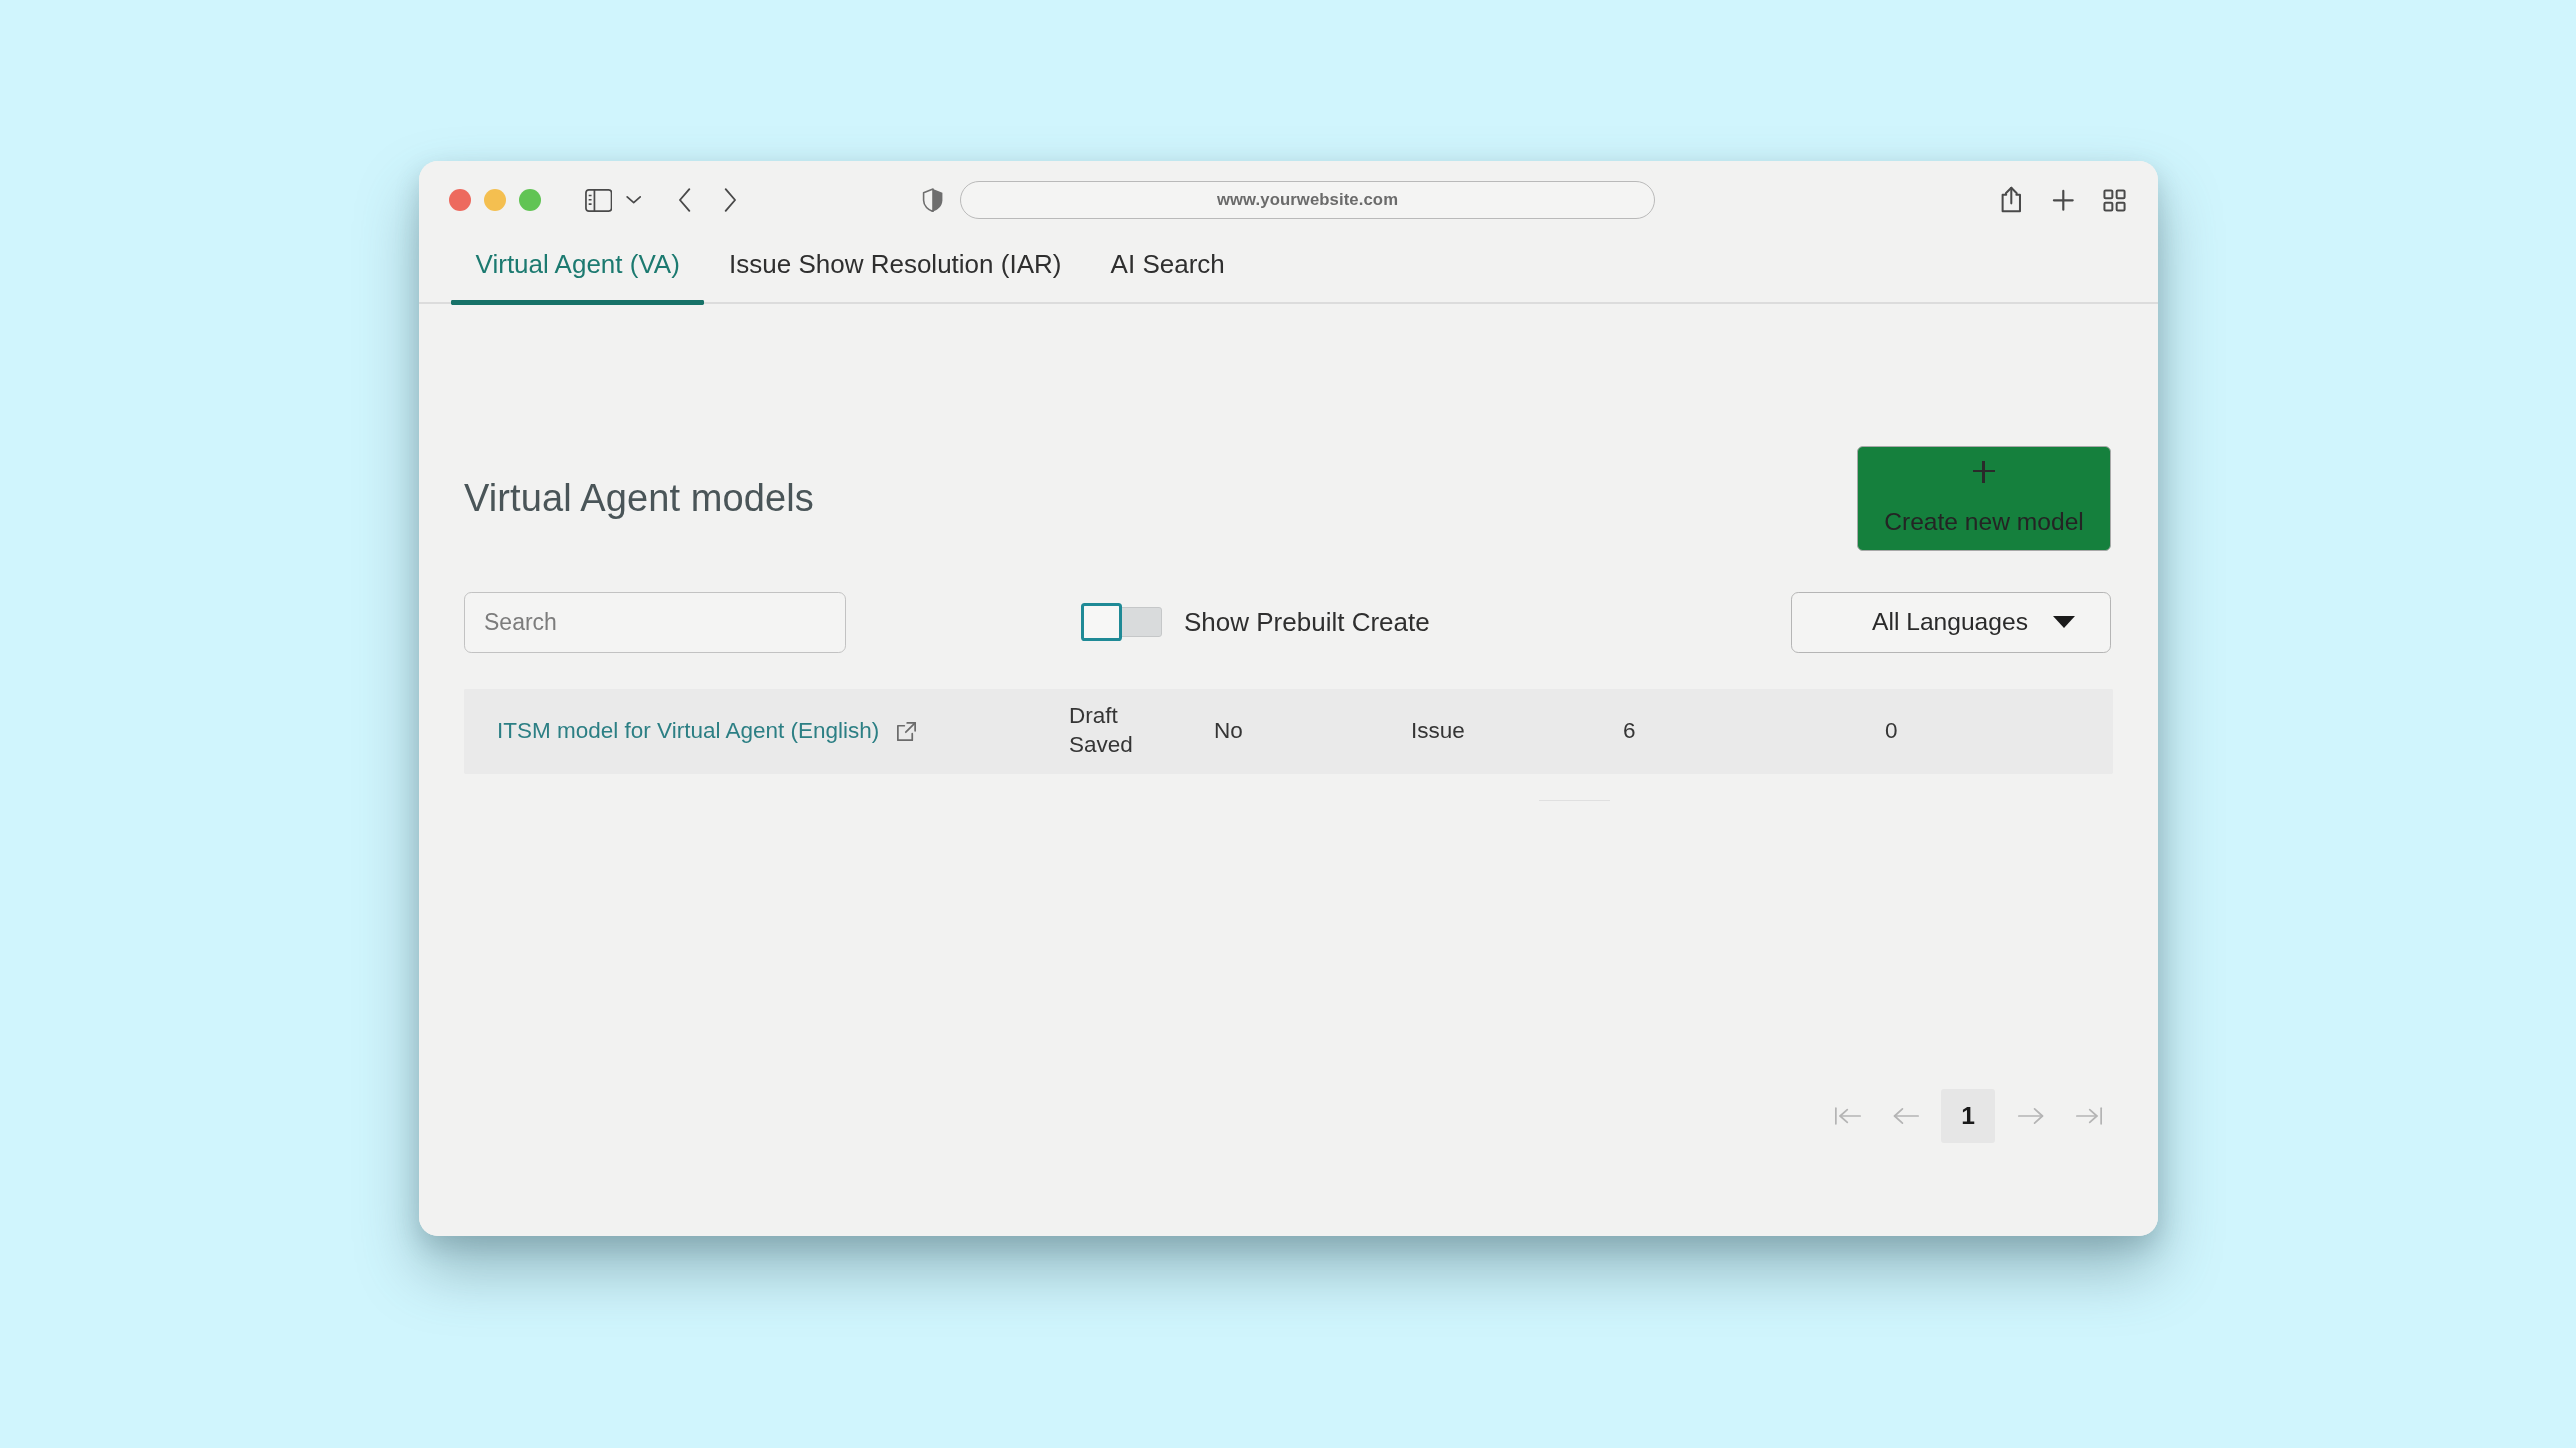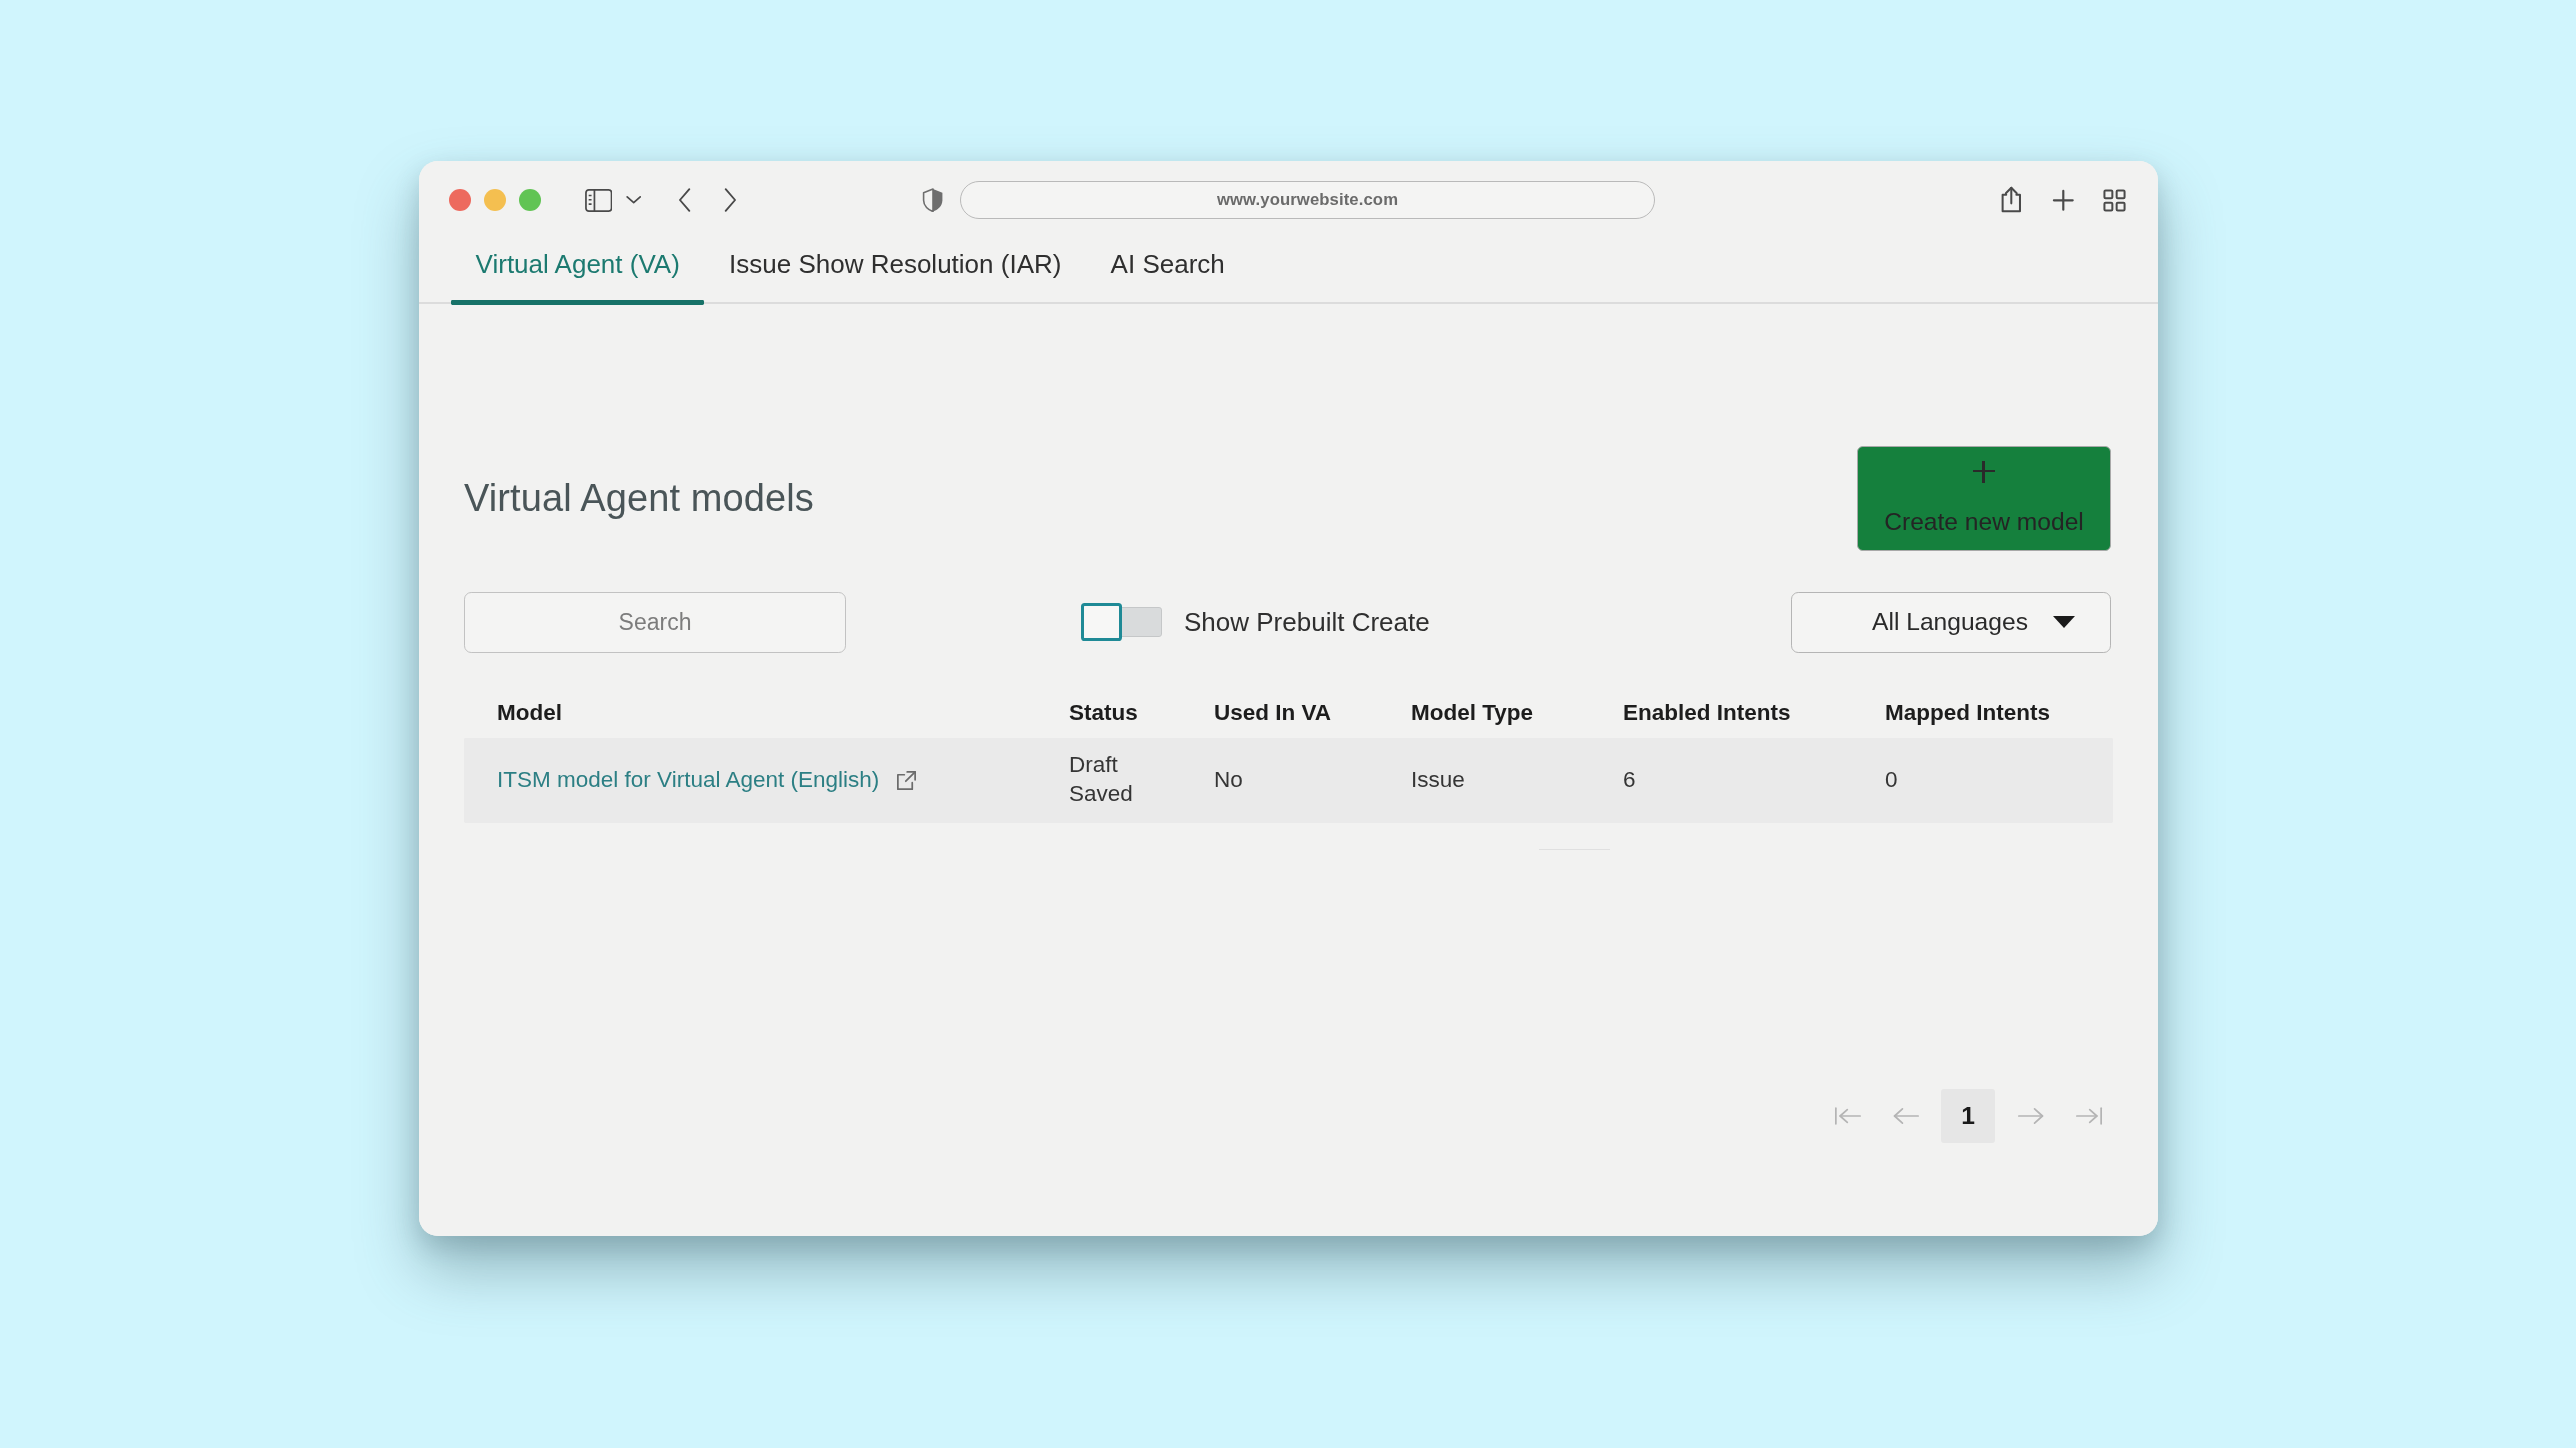--- a/index.html
+++ b/index.html
@@ -219,21 +219,20 @@
     width: 382px;
     height: 61px;
     border: 1.4px solid #c2c2c2;
     border-radius: 7.2px;
     background: #f4f4f3;
     font-size: 23px;
     color: #3a3a3a;
     padding: 4px 19px;
     font-family: "Liberation Sans", sans-serif;
     outline: none;
-    text-align: center;
   }
   .search-input::placeholder { color: #7c7c7c; }
 
   .toggle-group {
     display: flex;
     align-items: center;
     gap: 22px;
     margin-left: 235px;
   }
   .toggle {
@@ -500,28 +499,20 @@
       </div>
 
       <div class="lang-select">
         <span>All Languages</span>
         <span class="caret"></span>
       </div>
     </div>
 
     <div class="table">
 
-      <div class="table-row table-head">
-        <div class="cell col-model">Model</div>
-        <div class="cell col-status">Status</div>
-        <div class="cell col-usedin">Used In VA</div>
-        <div class="cell col-type">Model Type</div>
-        <div class="cell col-enabled">Enabled Intents</div>
-        <div class="cell col-mapped">Mapped Intents</div>
-      </div>
 
       <div class="table-row table-body-row">
         <div class="cell col-model">
           <span class="model-link-wrap">
             <a class="model-link">ITSM model for Virtual Agent (English)</a>
             <span>
               <svg class="ext-icon" viewBox="0 0 32 32" fill="none" stroke="currentColor" stroke-width="2.4" stroke-linecap="round" stroke-linejoin="round">
                 <path d="M17 4 H28 V15"></path>
                 <line x1="28" y1="4" x2="15" y2="17"></line>
                 <path d="M24 19 V28 H4 V8 H13"></path>

